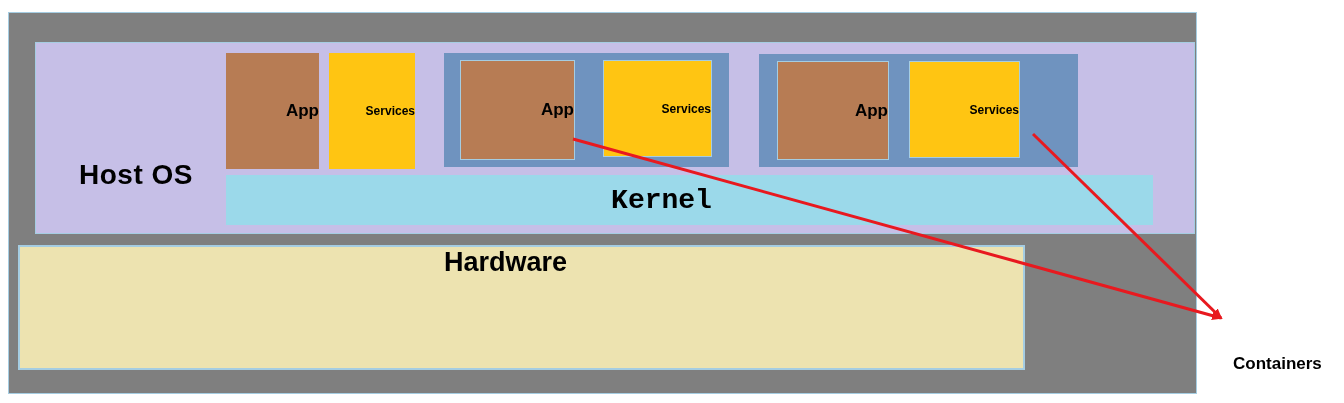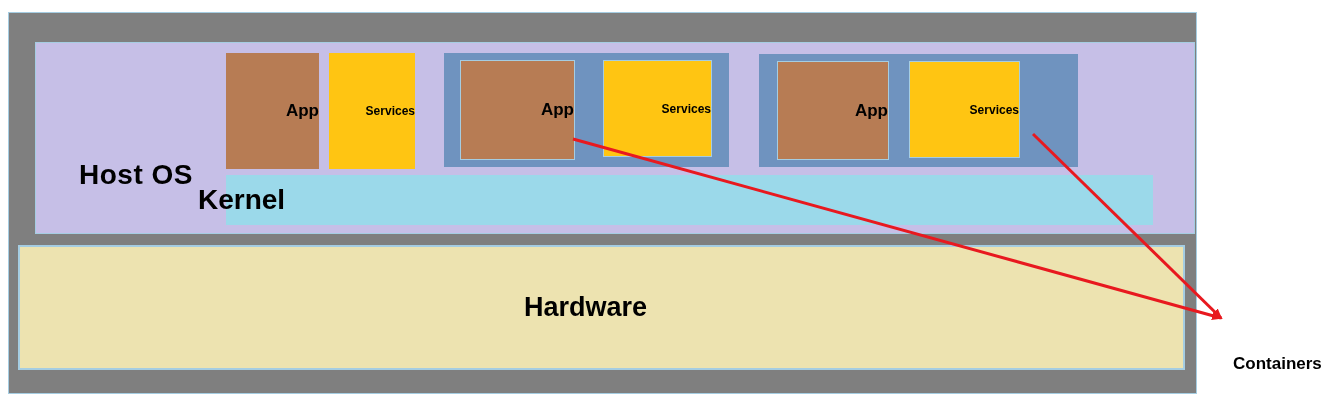--- a/index.html
+++ b/index.html
@@ -83,40 +83,42 @@
   
   .kernel {
     position: absolute;
     left: 190px;
     top: 132px;
     width: 927px;
     height: 50px;
     background: var(--kernel-cyan, #9BD9EA);
     display: flex;
     align-items: center;
+    justify-content: center;
+    font-family: Liberation Mono, monospace;
   }
   .kernel-label {
     font-size: 28px;
     font-weight: bold;
     color: var(--text-black, #000);
     transform: translateX(-28px);
   }
 
   
   .hardware {
     position: absolute;
     left: 18px;
     top: 245px;
-    width: 1167px;
+    width: 1007px;
     height: 125px;
     background: var(--hardware-tan, #EDE3B0);
     border: 2px solid var(--outline-blue, #A5CDE2);
     box-sizing: border-box;
     display: flex;
-    align-items: center;
+    align-items: flex-start;
     justify-content: center;
   }
   .hardware-label {
     font-size: 27px;
     font-weight: bold;
     color: var(--text-black, #000);
     transform: translateX(-16px);
   }
 
   

